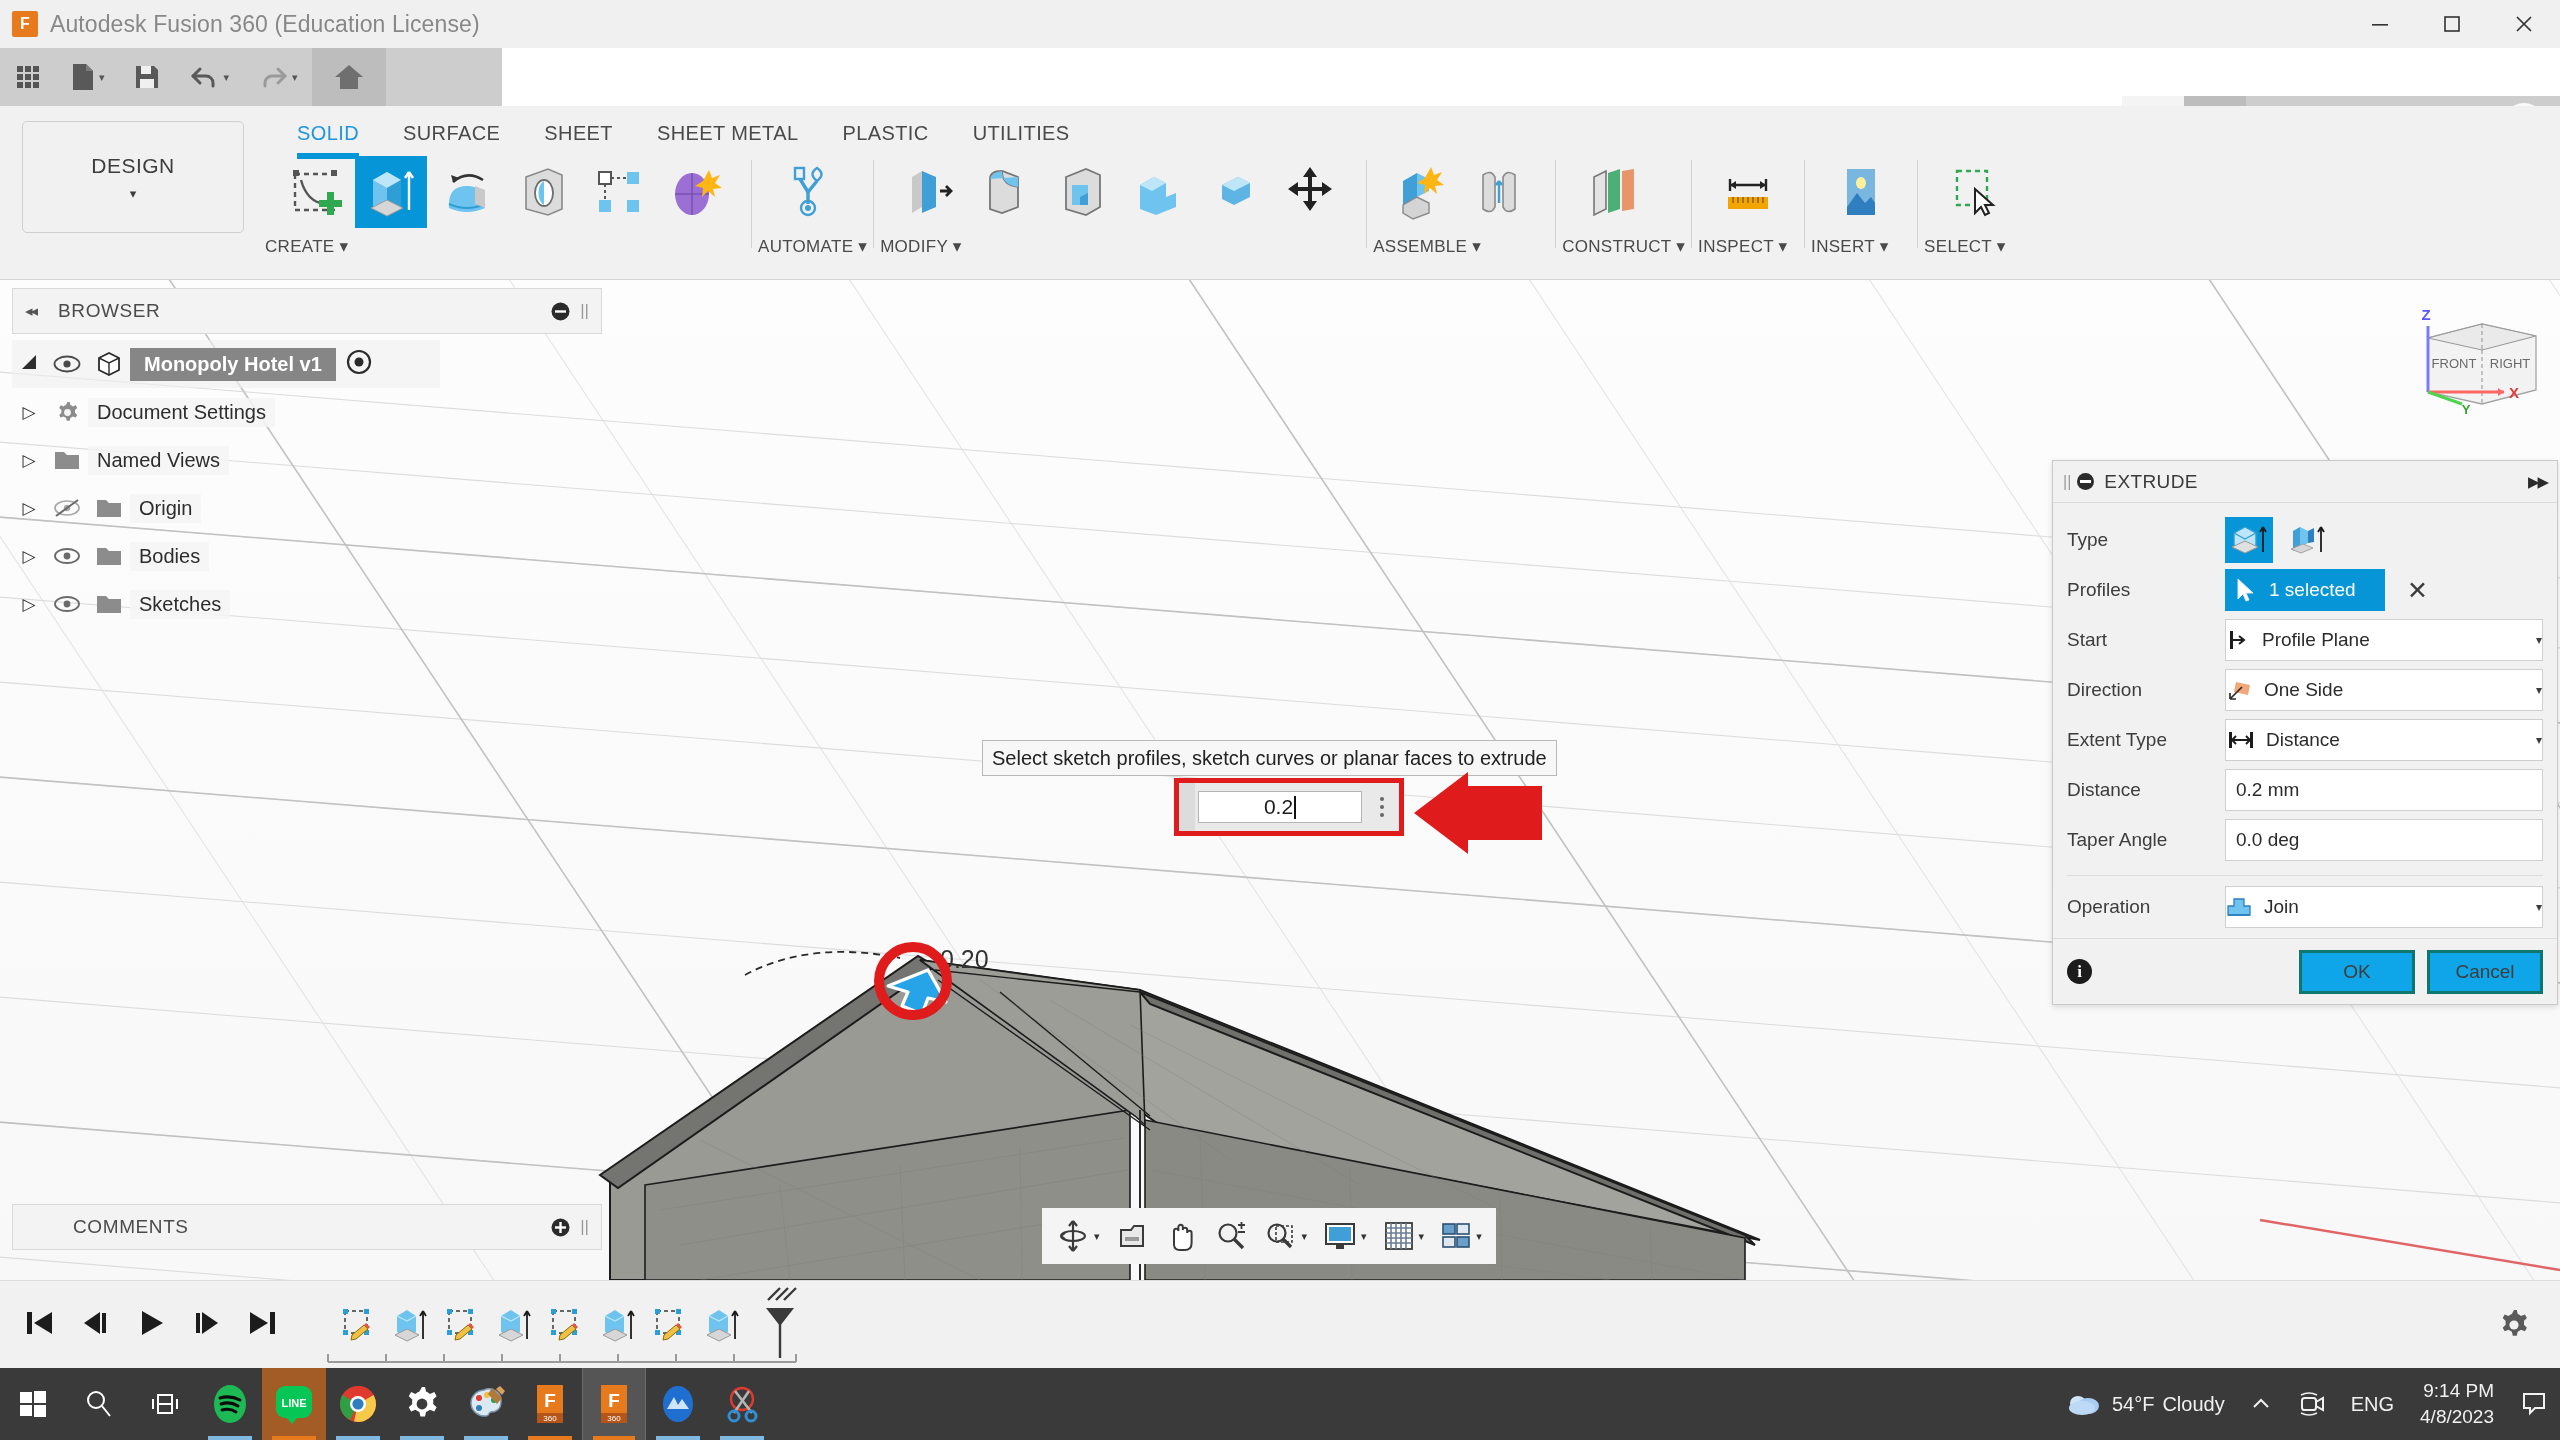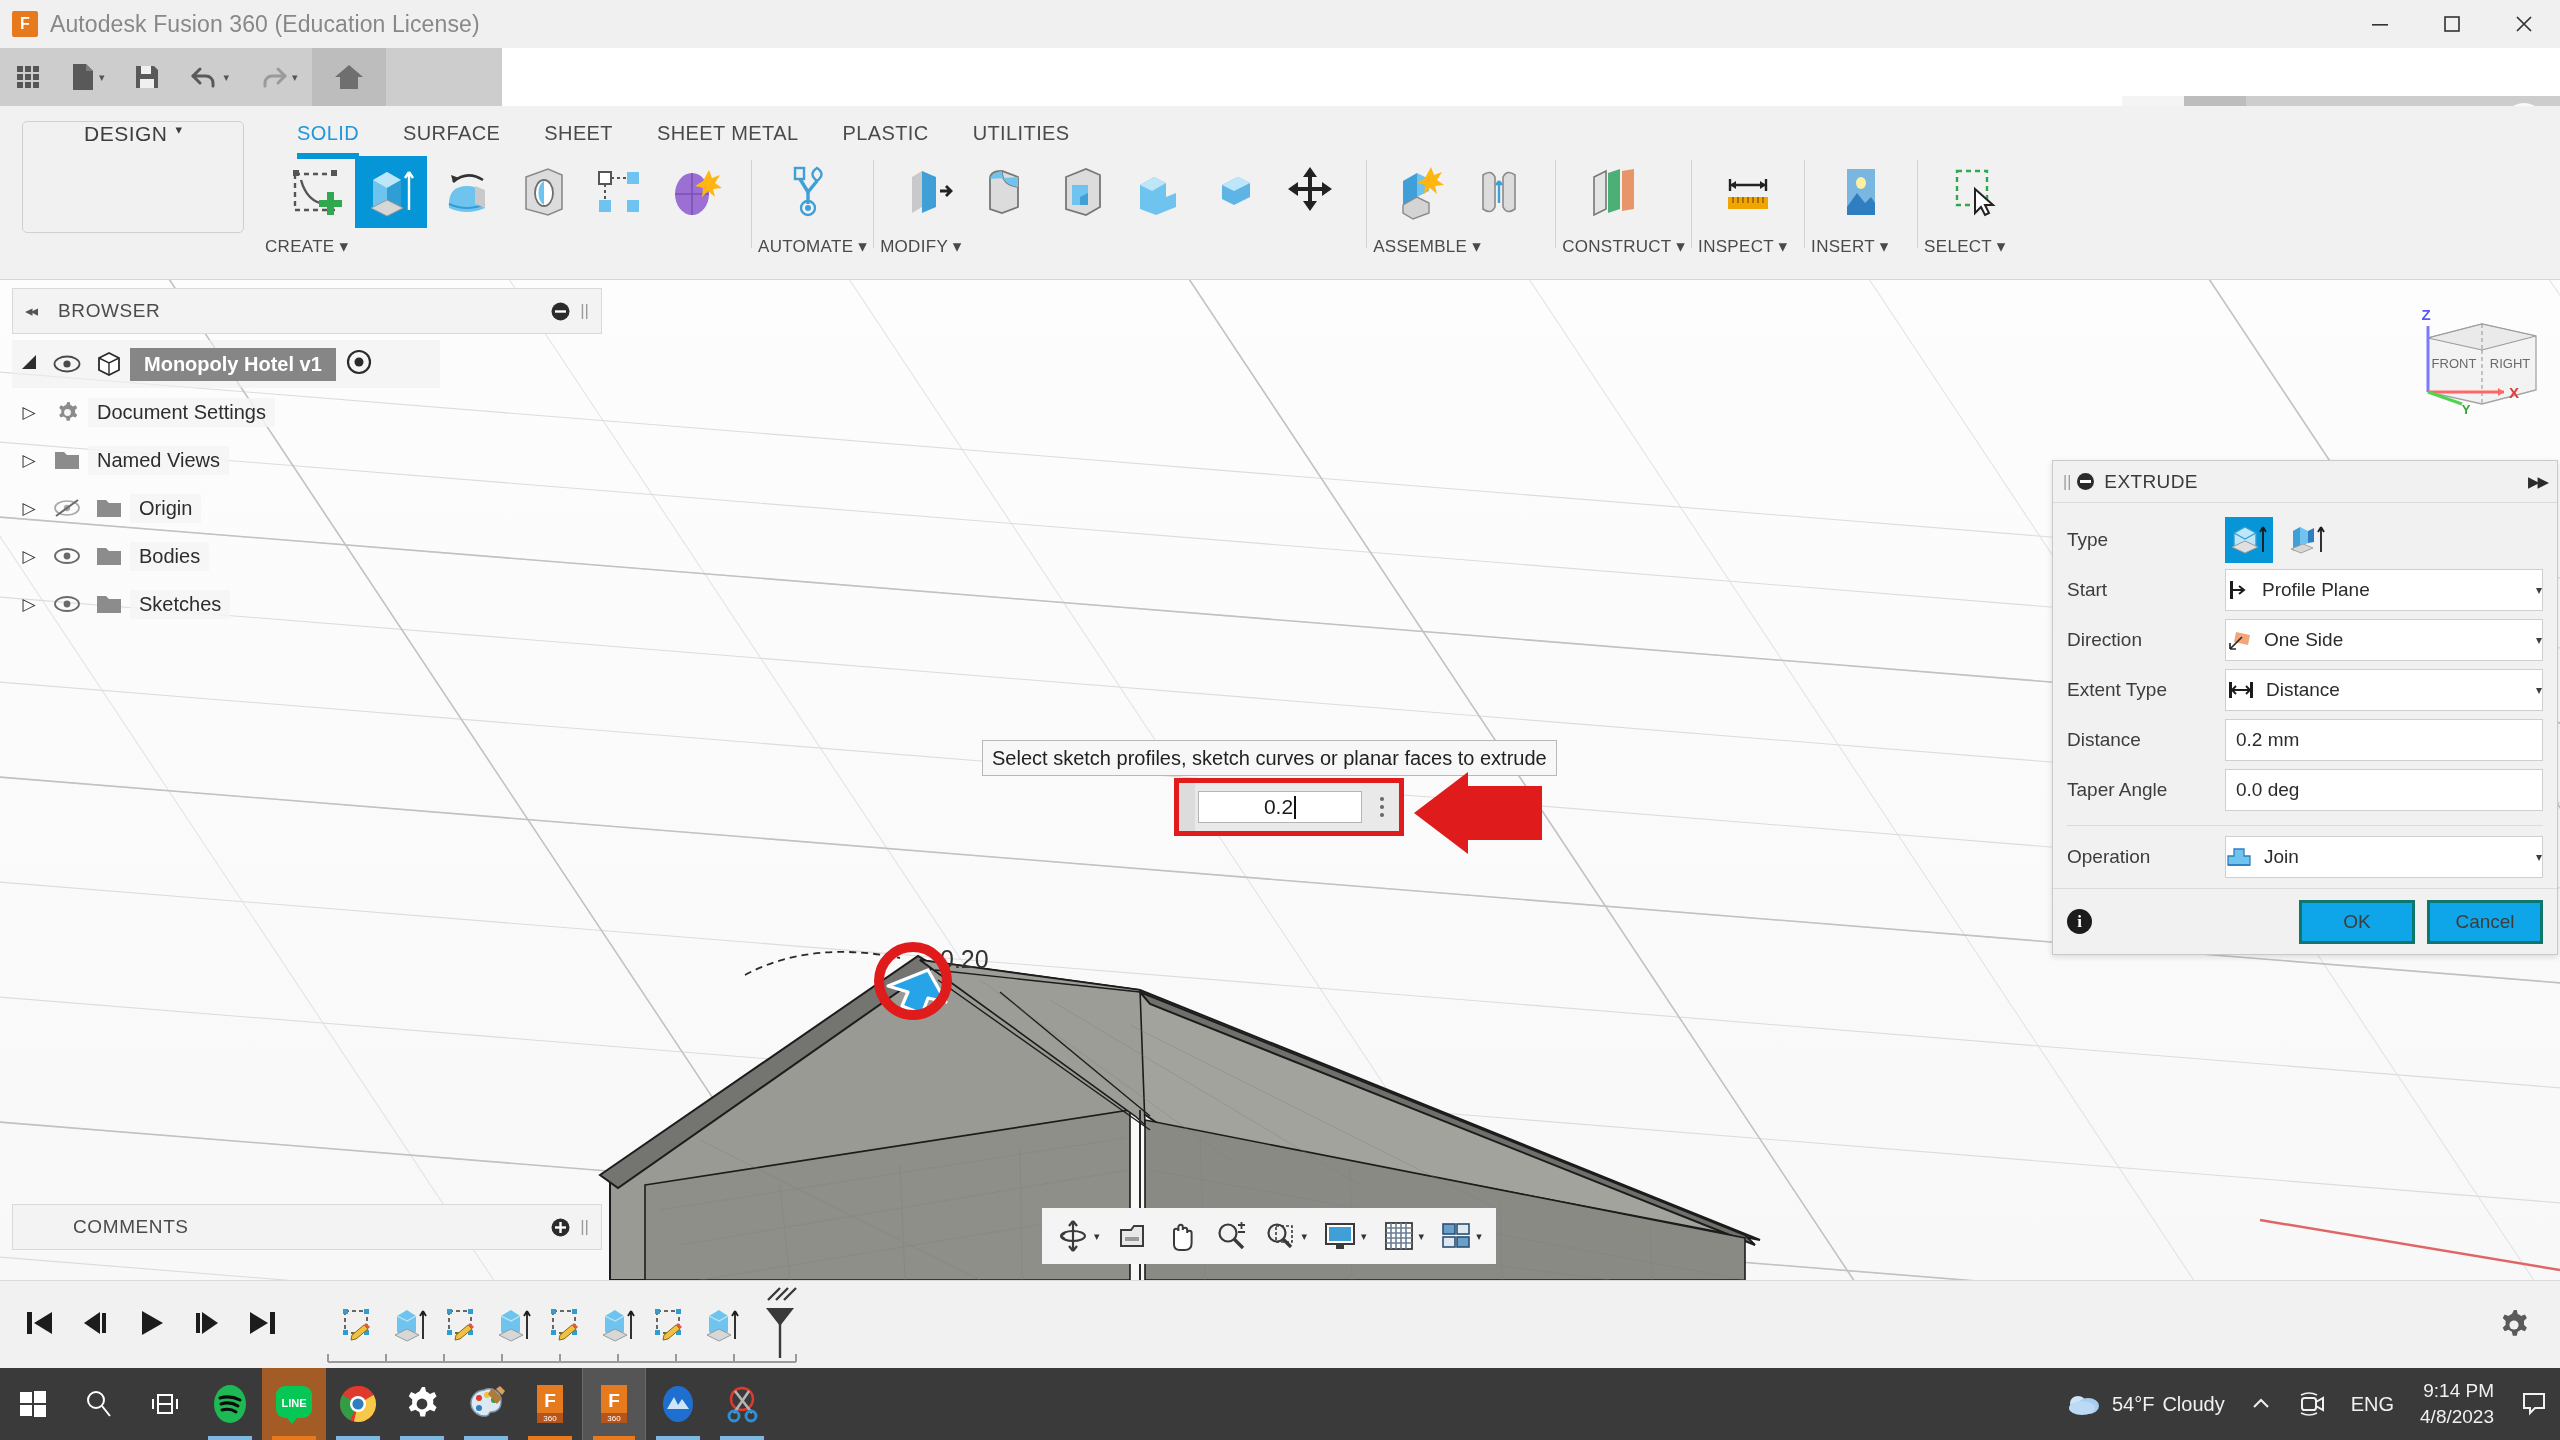--- a/index.html
+++ b/index.html
@@ -68,21 +68,21 @@
   }
 
   
   .ribbon {
     position: absolute; top: 106px; left: 0; width: 2560px; height: 174px;
     background: #f1f1f1; border-bottom: 1px solid #d5d5d5;
   }
   .design-box {
     position: absolute; left: 22px; top: 15px; width: 222px; height: 112px;
     border: 1px solid #d0d0d0; border-radius: 5px; background: #f1f1f1;
-    display: flex; justify-content: center; gap: 8px;
+    display: flex; align-items: center; justify-content: center; gap: 8px; flex-direction: column;
   }
   .design-box .lbl { font-size: 21px; color: #3d3d3d; letter-spacing: .5px; }
   .tabs {
     position: absolute; left: 275px; top: 8px; display: flex; gap: 0;
   }
   .tab {
     padding: 8px 22px 14px 22px; font-size: 20px; color: #4a4a4a;
     letter-spacing: .4px; position: relative; white-space: nowrap;
   }
   .tab.active { color: #2196d9; }
@@ -896,20 +896,32 @@
               <path d="M6 9 L13 5 L13 25 L6 29 Z" fill="#3f9fd6"></path>
               <path d="M13 5 L21 9 L21 21 L13 25 Z" fill="#6ec4ee"></path>
               <path d="M21 9 L27 6 L27 20 L21 21 Z" fill="#2f7fc0"></path>
               <path d="M4 27 L14 31 L26 26 L16 22 Z" fill="#d7d7d7" stroke="#9a9a9a" stroke-width=".9"></path>
               <path d="M34 30 L34 5 M34 5 L31 10 M34 5 L37 10" stroke="#1c1c1c" stroke-width="1.8" fill="none"></path>
             </svg>
           </div>
         </div>
       </div>
 
+      <div class="ex-row">
+        <div class="ex-lbl">Profiles</div>
+        <div class="ex-ctl">
+          <div class="sel-chip">
+            <svg width="22" height="26" viewBox="0 0 22 26">
+              <path d="M3 2 L3 22 L8 17 L11 24 L14 23 L11 16 L18 16 Z" fill="#fff" stroke="#dfe9ee" stroke-width="1"></path>
+            </svg>
+            <span>1 selected</span>
+          </div>
+          <span class="x-clear">✕</span>
+        </div>
+      </div>
 
       <div class="ex-row">
         <div class="ex-lbl">Start</div>
         <div class="ex-ctl">
           <div class="combo">
             <svg width="26" height="24" viewBox="0 0 26 24">
               <rect x="4" y="3" width="3" height="18" fill="#1c1c1c"></rect>
               <path d="M7 12 h10 M13 8 l5 4 l-5 4" stroke="#1c1c1c" stroke-width="2" fill="none"></path>
             </svg>
             <span>Profile Plane</span>

